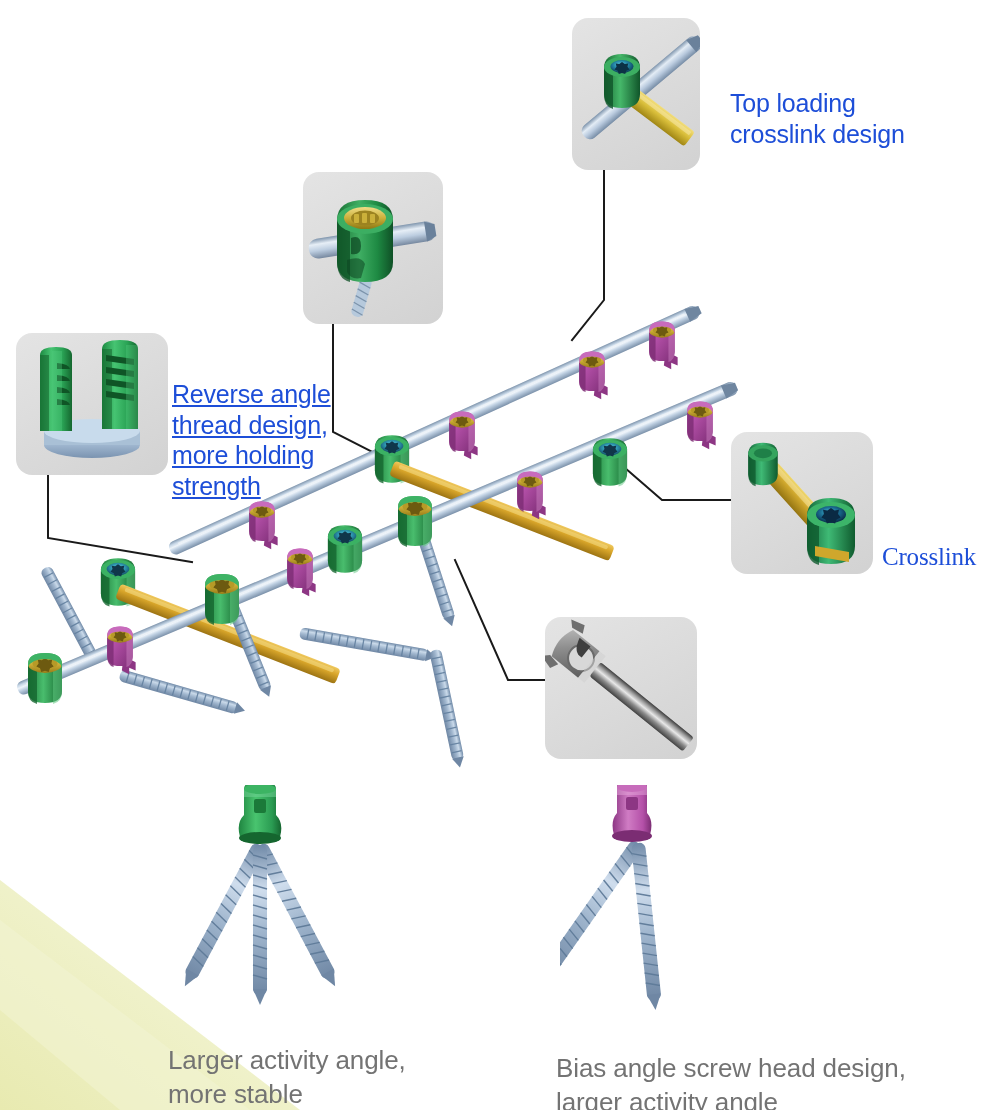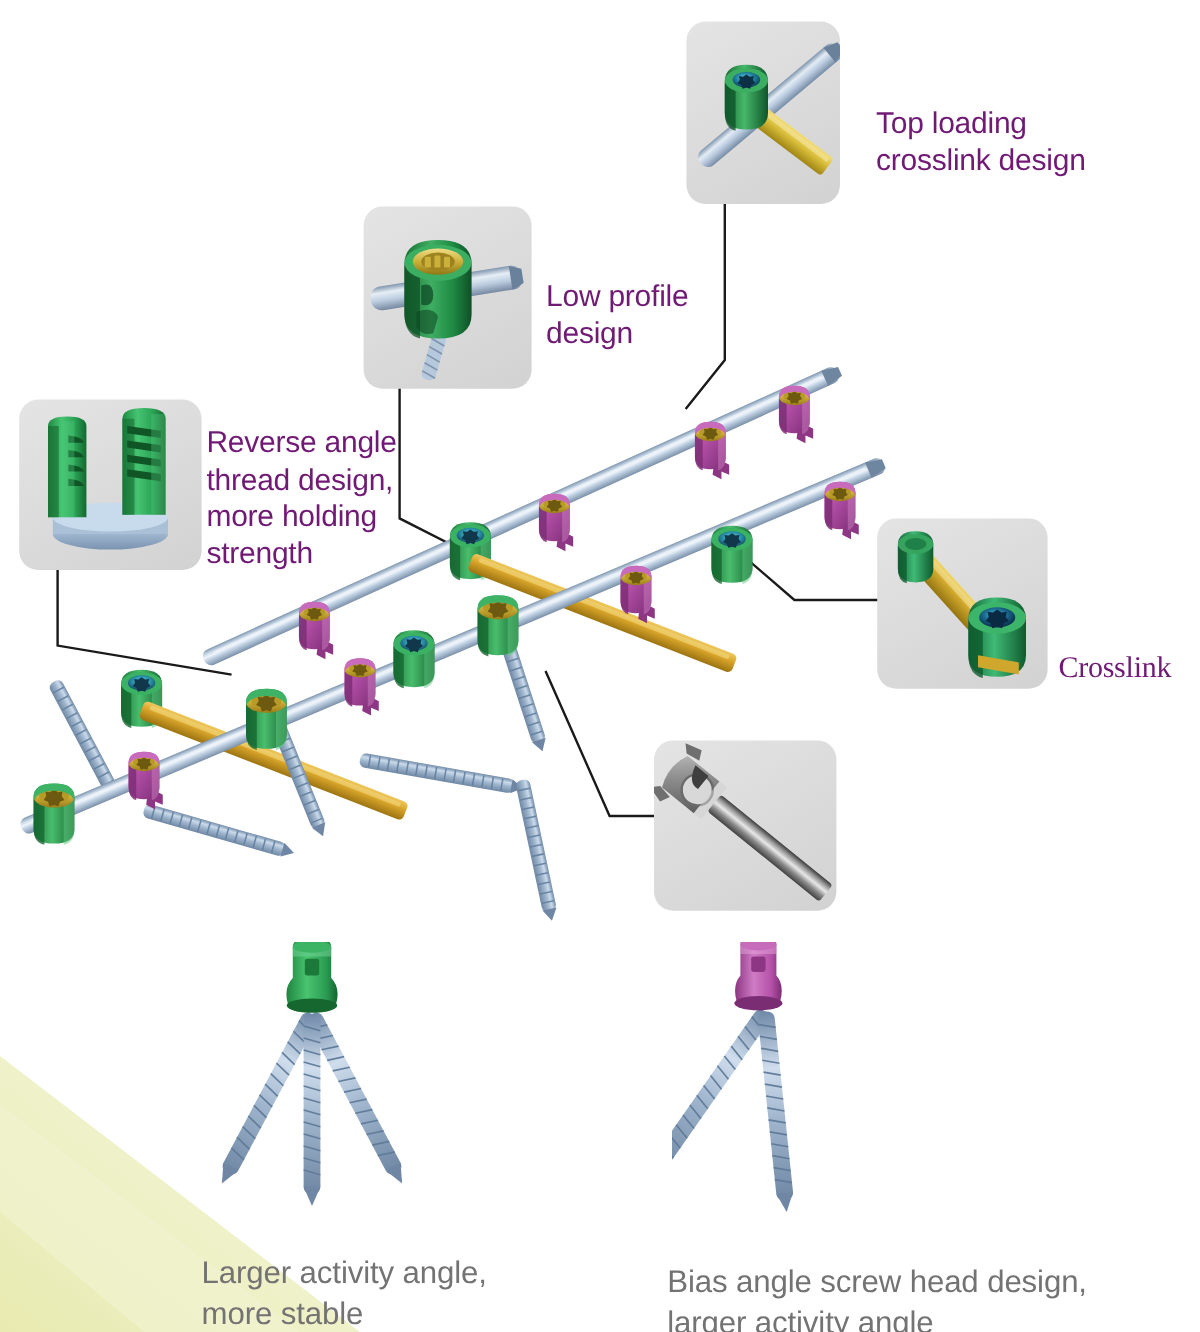--- a/index.html
+++ b/index.html
@@ -21,21 +21,21 @@
     position:absolute;
     border-radius:16px;
     background:linear-gradient(150deg,#e4e4e4 0%,#dcdcdc 45%,#d2d2d2 100%);
     overflow:hidden;
   }
   .callout svg { display:block; width:100%; height:100%; }
 
   
   .callout-text {
     position:absolute;
-    color:#701a75;
+    color:#1d4ed8;
     font-size:25px;
     line-height:1.22;
     white-space:pre-line;
     letter-spacing:-0.2px;
   }
   .cap-text {
     position:absolute;
     color:#737373;
     font-size:26px;
     line-height:1.32;
@@ -590,22 +590,20 @@
         <ellipse cx="0" cy="-12" rx="21" ry="11" fill="url(#t2gold)"></ellipse>
         <ellipse cx="0" cy="-12" rx="14" ry="7.5" fill="#9c8320"></ellipse>
         <g fill="#cbb03a">
           <rect x="-11" y="-16" width="5" height="9" rx="1"></rect>
           <rect x="-3" y="-17" width="5" height="10" rx="1"></rect>
           <rect x="5" y="-16" width="5" height="9" rx="1"></rect>
         </g>
       </g>
     </svg>
   </div>
-  <div class="callout-text" style="left:455px; top:232px;">Low profile
-design</div>
 
   <div class="callout" style="left:16px; top:333px; width:152px; height:142px;">
     <svg viewBox="0 0 152 142">
       <defs>
         <linearGradient id="t3grn" x1="0" y1="0" x2="1" y2="0">
           <stop offset="0%" stop-color="#1d8a42"></stop>
             <stop offset="35%" stop-color="#46c472"></stop>
           <stop offset="70%" stop-color="#2aa355"></stop>
             <stop offset="100%" stop-color="#15672f"></stop>
         </linearGradient>
@@ -641,21 +639,21 @@
         <g fill="#0f5526">
           <path d="M-14,-34 l28,4 l0,6 l-28,-4 Z"></path>
           <path d="M-14,-22 l28,4 l0,6 l-28,-4 Z"></path>
           <path d="M-14,-10 l28,4 l0,6 l-28,-4 Z"></path>
           <path d="M-14,2 l28,4 l0,6 l-28,-4 Z"></path>
         </g>
         <path d="M6,-44 l12,0 l0,84 l-12,0 Z" fill="#5ed489" opacity=".3"></path>
       </g>
     </svg>
   </div>
-  <div class="callout-text" style="left:172px; top:354px;">Reverse angle
+  <div class="callout-text" style="left:172px; top:379px;text-decoration:underline;">Reverse angle
  thread design,
 more holding
 strength</div>
 
   <div class="callout" style="left:731px; top:432px; width:142px; height:142px;">
     <svg viewBox="0 0 142 142">
       <defs>
         <linearGradient id="t4bar" x1="0" y1="0" x2="0" y2="1">
           <stop offset="0%" stop-color="#f0d86f"></stop>
             <stop offset="42%" stop-color="#cfa72c"></stop>

